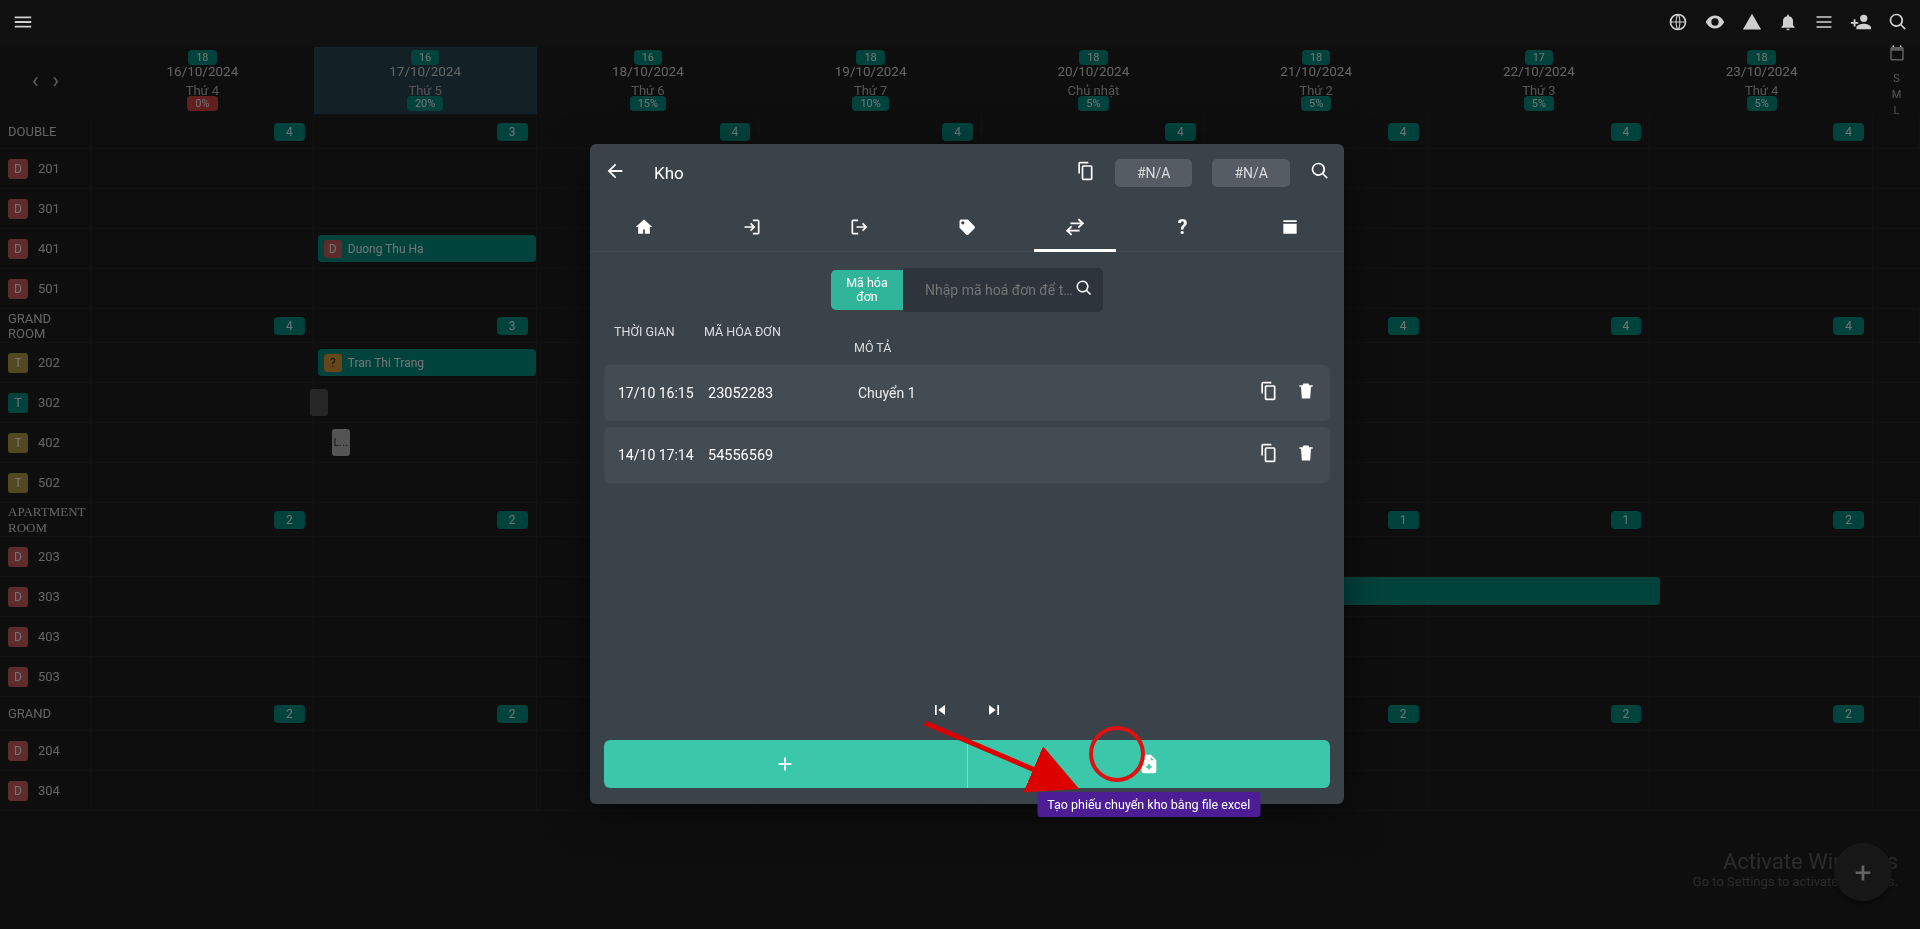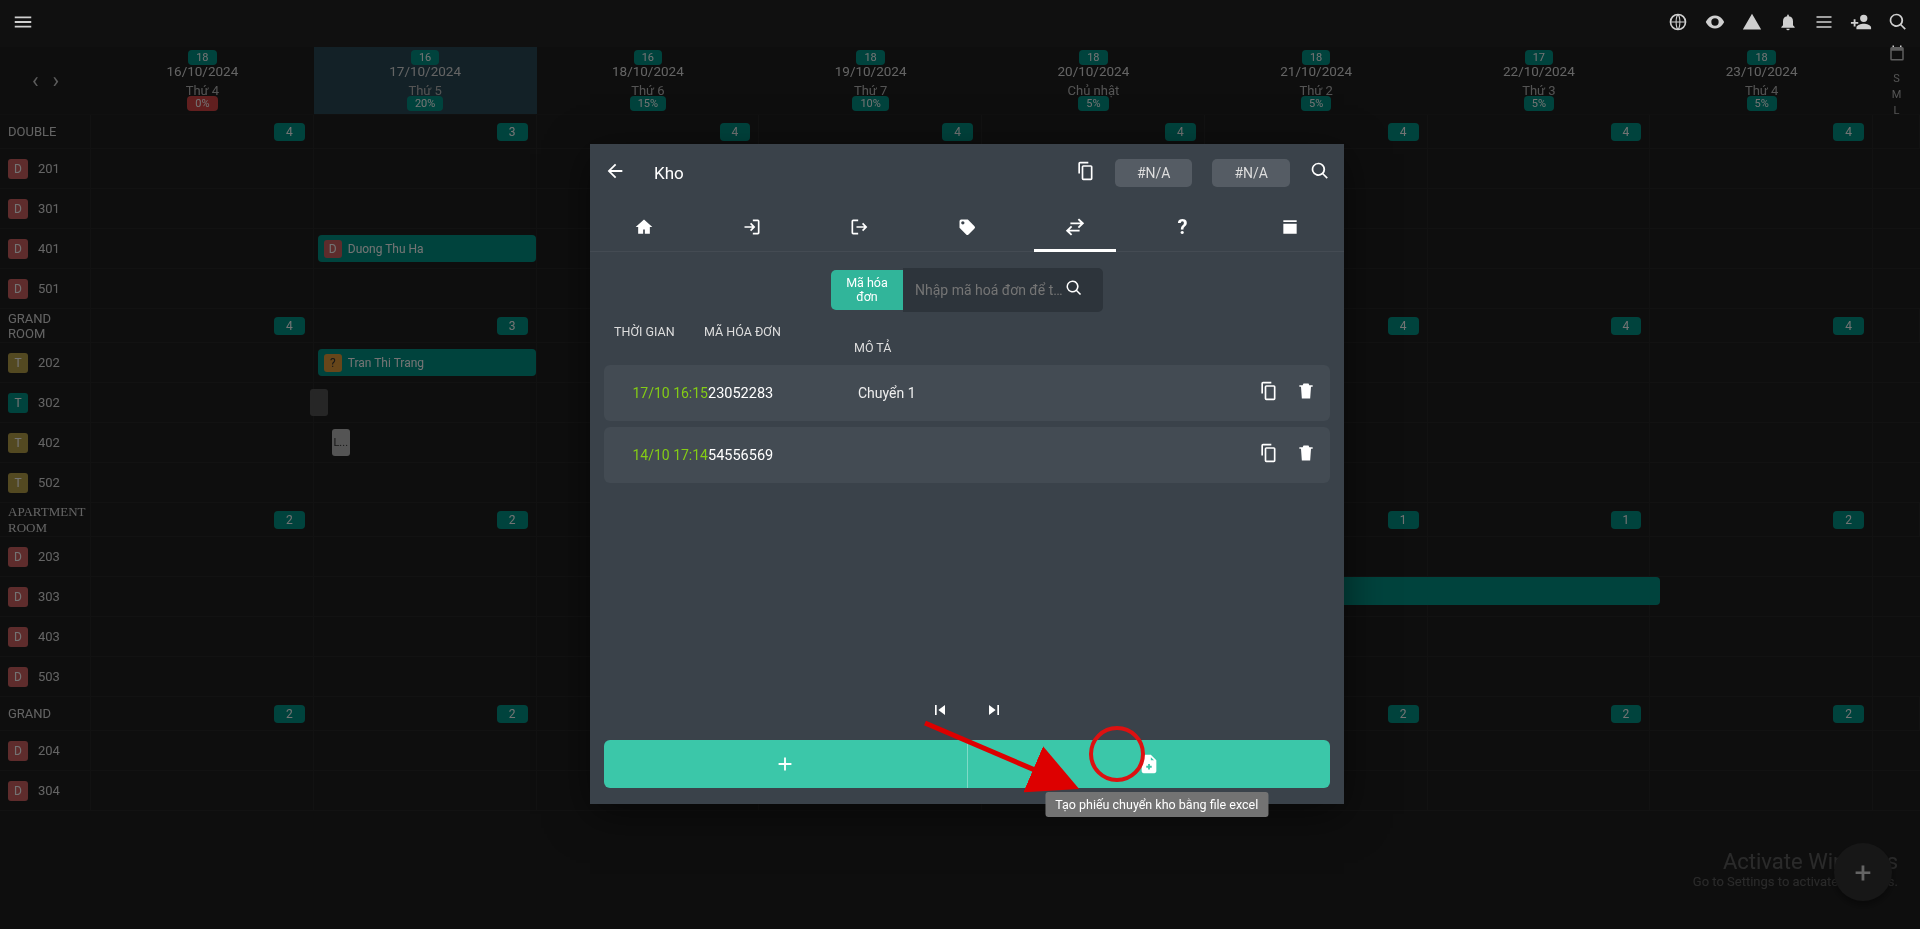--- a/index.html
+++ b/index.html
@@ -51,46 +51,46 @@
 
 
 .watermark{position:absolute;right:22px;bottom:40px;text-align:right;color:rgba(255,255,255,.28);}
 .watermark .wm1{font-size:22px;}
 .watermark .wm2{font-size:13px;}
 
 
 .dim { position:absolute; inset:47px 0 0 0; background:rgba(0,0,0,.55); }
 
 
-.modal { position:absolute; left:590px; top:144px; width:754px; height:660px; background:#3a424a; border-radius:0; box-shadow:0 10px 40px rgba(0,0,0,.5); display:flex; flex-direction:column;}
+.modal { position:absolute; left:590px; top:144px; width:754px; height:660px; background:#3a424a; border-radius:6px; box-shadow:0 10px 40px rgba(0,0,0,.5); display:flex; flex-direction:column;}
 .modal-hdr{ height:58px; display:flex; align-items:center; padding:0 14px; gap:20px;}
 .modal-hdr .title{ font-size:17px; color:#fff; flex:0 0 auto; margin-left:8px;}
 .modal-hdr .spacer{ flex:1;}
 .modal-hdr .na{ background:#555c64; color:#ddd; font-size:14px; padding:6px 22px; border-radius:5px;}
 .modal-tabs{ height:50px; display:flex; border-bottom:1px solid rgba(255,255,255,.05);}
 .modal-tabs .tab{ flex:1; display:flex;align-items:center;justify-content:center; position:relative;}
 .modal-tabs .tab svg{fill:#fff;}
 .modal-tabs .tab.active::after{content:"";position:absolute;left:12%;right:12%;bottom:-1px;height:3px;background:#fff;}
 .modal-search{ padding:16px 24px 8px; display:flex; align-items:center; justify-content:center; gap:0;}
 .modal-search .lbl{ background:#31b59a;color:#fff;font-size:12.5px;padding:6px 10px;border-radius:5px 0 0 5px;text-align:center;line-height:14px;max-width:72px;}
-.modal-search .inbox{ background:#2d343b; border-radius:0 5px 5px 0; display:flex;align-items:center; padding:0 10px 0 12px; height:44px; width:200px;}
+.modal-search .inbox{ background:#2d343b; border-radius:0 5px 5px 0; display:flex;align-items:center; padding:0 10px 0 12px; height:44px; width:200px;justify-content:flex-end;}
 .modal-search input{ background:transparent;border:0;outline:0;color:#ddd;font-size:14px;width:150px;}
 .thead{ display:flex; padding:4px 24px; font-size:12.5px; color:#ddd;}
 .thead .c1{width:90px;} .thead .c2{width:150px;} .thead .c3{flex:1;margin-top:16px;}
 .trow{ margin:6px 14px; background:#434b53; border-radius:6px; height:56px; display:flex; align-items:center; padding:0 14px;}
-.trow .c1{width:90px;font-size:14px;color:#84cc16;white-space:nowrap;overflow:hidden;text-align:right;}
+.trow .c1{width:90px;font-size:14px;color:#ffffff;white-space:nowrap;overflow:hidden;}
 .trow .c2{width:150px;font-size:14.5px;color:#fff;}
 .trow .c3{flex:1;font-size:14px;color:#eee;}
 .trow .acts{display:flex;gap:18px;}
 .modal-gap{flex:1;}
 .pager{display:flex;justify-content:center;gap:34px;padding:8px;}
 .modal-foot{ margin:8px 14px 16px; background:#3bc7a9; border-radius:6px; height:48px; display:flex;}
 .modal-foot .half{ flex:1; display:flex;align-items:center;justify-content:center; position:relative;}
 .modal-foot .half+.half{ border-left:1px solid rgba(255,255,255,.35); }
-.tooltip{ position:absolute; top:calc(100% + 4px); left:50%; transform:translateX(-50%); background:#737373; color:#fff; font-size:12.5px; padding:5px 10px; border-radius:3px; white-space:nowrap;margin-left:8px;}
+.tooltip{ position:absolute; top:calc(100% + 4px); left:50%; transform:translateX(-50%); background:#4c1d95; color:#fff; font-size:12.5px; padding:5px 10px; border-radius:3px; white-space:nowrap;}
 .ring{ position:absolute; width:56px;height:56px;border:4px solid #d11;border-radius:50%; pointer-events:none;}
 
 
 .arrow-svg{ position:absolute; pointer-events:none; }
 </style>
 </head>
 <body>
 
 <div class="topbar">
   <div class="topbar-left">

